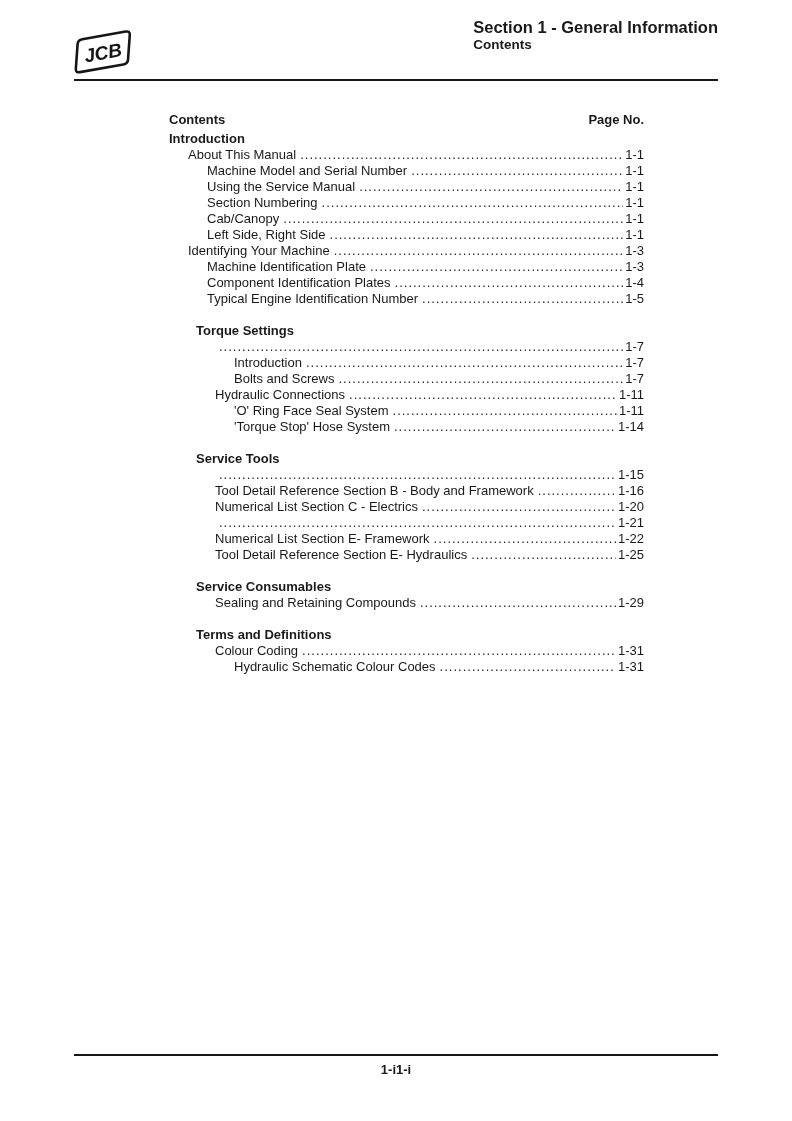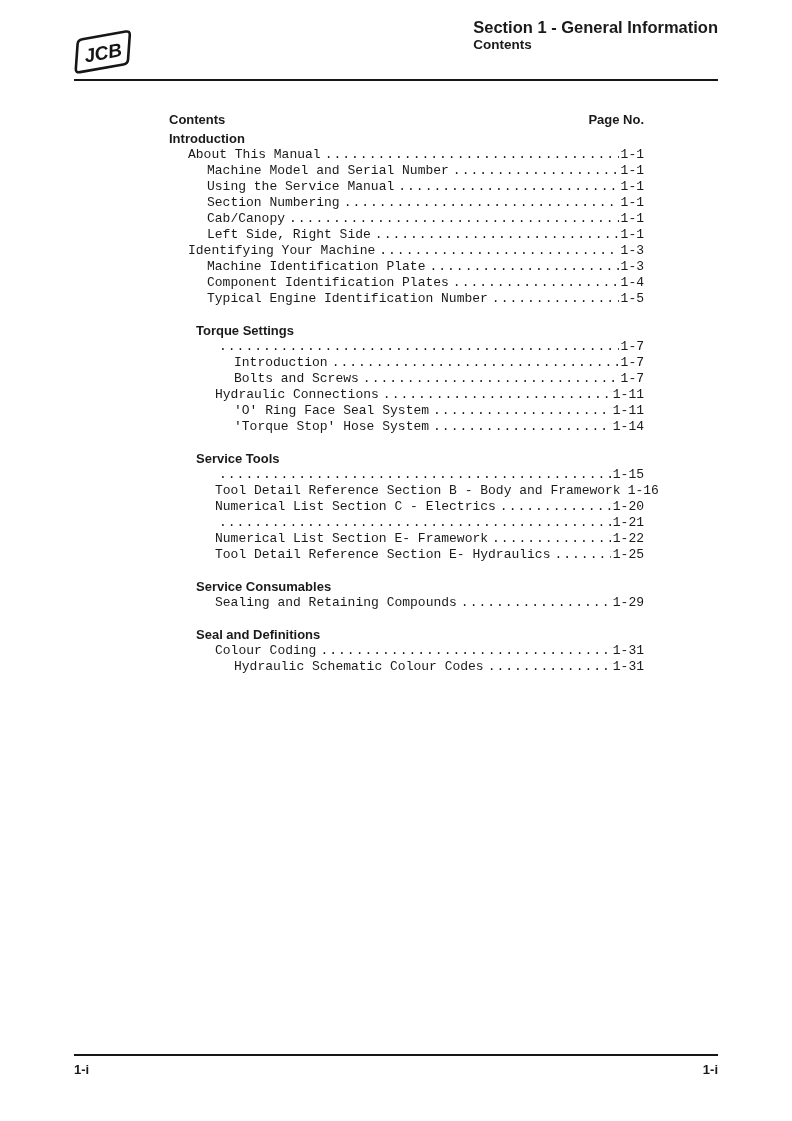--- a/index.html
+++ b/index.html
@@ -64,21 +64,20 @@
     justify-content: space-between;
     font-weight: bold;
     margin-bottom: 3px;
   }
   .toc-section { margin-top: 0; }
   .toc-section + .toc-section { margin-top: 16px; margin-left: 27px; }
   .toc-heading { font-weight: bold; }
   .toc-row {
     display: flex;
     align-items: center;
-    font-family: Liberation Mono, monospace;
   }
   .toc-row.lvl1 { padding-left: 19px; }
   .toc-row.lvl2 { padding-left: 38px; }
   .toc-row .lab { white-space: nowrap; flex: 0 0 auto; }
   .toc-row .dots {
     flex: 1 1 auto;
     overflow: hidden;
     white-space: nowrap;
     letter-spacing: 1px;
     padding-left: 4px;
@@ -89,21 +88,21 @@
     white-space: nowrap;
     padding-left: 2px;
   }
   
   .footer-row {
     position: absolute;
     left: 74px;
     right: 74px;
     top: 1062px;
     display: flex;
-    justify-content: space-between;
+    justify-content: center;
     font-size: 13px;
     font-weight: bold;
   }
 </style>
 </head>
 <body>
 
 <div class="page">
 
   <div class="logo-wrap">
@@ -246,21 +245,21 @@
         </section>
         <section class="toc-section">
           <div class="toc-heading">Service Consumables</div>
           <div class="toc-row lvl1">
             <span class="lab">Sealing and Retaining Compounds</span>
             <span class="dots">............................................................................................................................................................................................................................</span>
             <span class="pg">1-29</span>
           </div>
         </section>
         <section class="toc-section">
-          <div class="toc-heading">Seal and Definitions</div>
+          <div class="toc-heading">Terms and Definitions</div>
           <div class="toc-row lvl1">
             <span class="lab">Colour Coding</span>
             <span class="dots">............................................................................................................................................................................................................................</span>
             <span class="pg">1-31</span>
           </div>
           <div class="toc-row lvl2">
             <span class="lab">Hydraulic Schematic Colour Codes</span>
             <span class="dots">............................................................................................................................................................................................................................</span>
             <span class="pg">1-31</span>
           </div>

